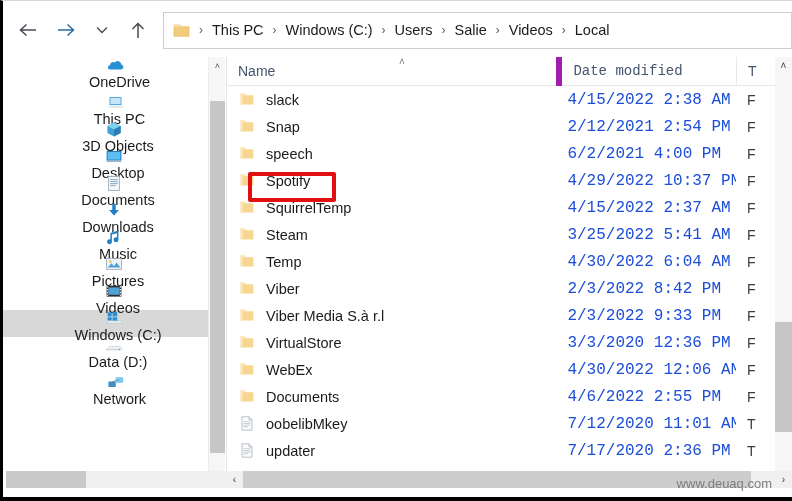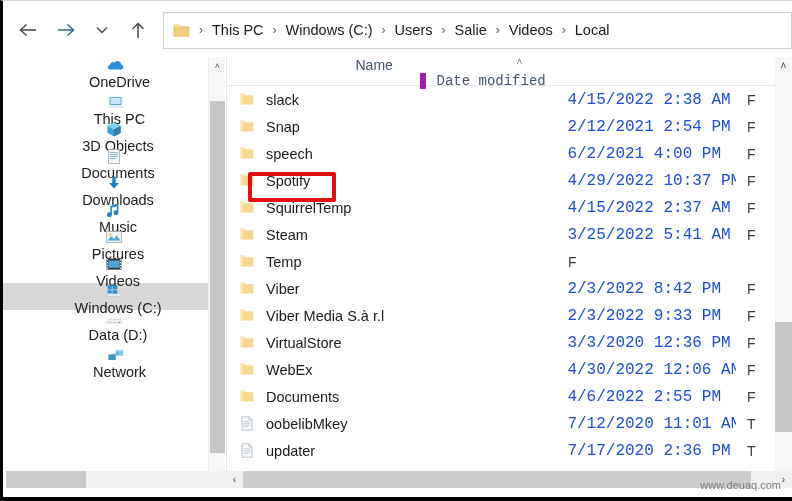--- a/index.html
+++ b/index.html
@@ -111,21 +111,20 @@
     width: 566px; height: 427px;
     background: #ffffff;
     border-left: 1px solid #e6e6e6;
   }
   #colheader {
     position: relative;
     height: 29px;
     display: flex; align-items: center;
     border-bottom: 1px solid #e8e8e8;
     background: #ffffff;
-    flex-direction: column;
   }
   .col-h {
     font-size: 14px; color: #44546c;
     white-space: nowrap;
     position: relative; height: 29px;
     display: flex; align-items: center;
     padding-left: 11px;
   }
   .col-h.name { width: 330px; }
   .col-h.date { width: 180px; border-left: 6px solid #a21caf; font-family: Liberation Mono, monospace; }
@@ -210,22 +209,22 @@
     position: absolute;
     left: 245px; top: 171px;
     width: 88px; height: 30px;
     border: 4px solid #e10f0f;
     border-radius: 2px;
     pointer-events: none;
   }
 
   
   #watermark {
-    position: absolute; right: 11px; bottom: 6px;
-    font-size: 11px; color: #7d7d7d;
+    position: absolute; right: 20px; bottom: 6px;
+    font-size: 13px; color: #7d7d7d;
     font-family: "Liberation Sans", sans-serif;
   }
 </style>
 </head>
 <body>
 
 <div id="window">
 
   <div id="navbar">
     <div class="navbtn back">
@@ -297,20 +296,30 @@
             <path d="M9 1.6 L15.6 5 V12 L9 15.4 L2.4 12 V5 z" fill="#3ea1d8"></path>
             <path d="M9 1.6 L15.6 5 L9 8.4 L2.4 5 z" fill="#7fd0ef"></path>
             <path d="M9 8.4 L15.6 5 V12 L9 15.4 z" fill="#2b7fb3"></path>
           </svg>
         </span>
         <span>3D Objects</span>
       </div>
       <div class="tree-item indent">
         <span class="tree-ico">
           <svg width="18" height="17" viewBox="0 0 18 17">
+            <rect x="1.6" y="3" width="14.8" height="9.6" fill="#1f7fc4"></rect>
+            <rect x="2.6" y="4" width="12.8" height="7.6" fill="#5bbdf0"></rect>
+            <rect x="1.6" y="12.6" width="14.8" height="1.4" fill="#9fb4c4"></rect>
+          </svg>
+        </span>
+        <span>Desktop</span>
+      </div>
+      <div class="tree-item indent">
+        <span class="tree-ico">
+          <svg width="18" height="17" viewBox="0 0 18 17">
             <rect x="3.4" y="1.6" width="11.2" height="13.8" fill="#f3f6f8" stroke="#9aa7b2" stroke-width="0.8"></rect>
             <g fill="#7ba3c4">
               <rect x="5.2" y="4.2" width="7.6" height="0.9"></rect>
               <rect x="5.2" y="6.2" width="7.6" height="0.9"></rect>
               <rect x="5.2" y="8.2" width="7.6" height="0.9"></rect>
               <rect x="5.2" y="10.2" width="5.4" height="0.9"></rect>
             </g>
           </svg>
         </span>
         <span>Documents</span>
@@ -507,20 +516,21 @@
           <div class="cell-name">
             <span class="row-ico">
               <svg width="18" height="17" viewBox="0 0 18 17">
                 <path d="M2.6 2.6 h4.1 l1 1.6 h7.7 v9.2 H2.6 z" fill="#f7d68f"></path>
                 <path d="M2.6 2.6 h4.1 l1 1.6 H2.6 z" fill="#fbe7bb"></path>
                 <rect x="2.6" y="2.6" width="2.1" height="10.8" fill="#fbe7bb"></rect>
               </svg>
             </span>
             <span>Temp</span>
           </div>
+          <div class="cell-date">4/30/2022 6:04 AM</div>
           <div class="cell-type">F</div>
         </div>
         <div class="row">
           <div class="cell-name">
             <span class="row-ico">
               <svg width="18" height="17" viewBox="0 0 18 17">
                 <path d="M2.6 2.6 h4.1 l1 1.6 h7.7 v9.2 H2.6 z" fill="#f7d68f"></path>
                 <path d="M2.6 2.6 h4.1 l1 1.6 H2.6 z" fill="#fbe7bb"></path>
                 <rect x="2.6" y="2.6" width="2.1" height="10.8" fill="#fbe7bb"></rect>
               </svg>

